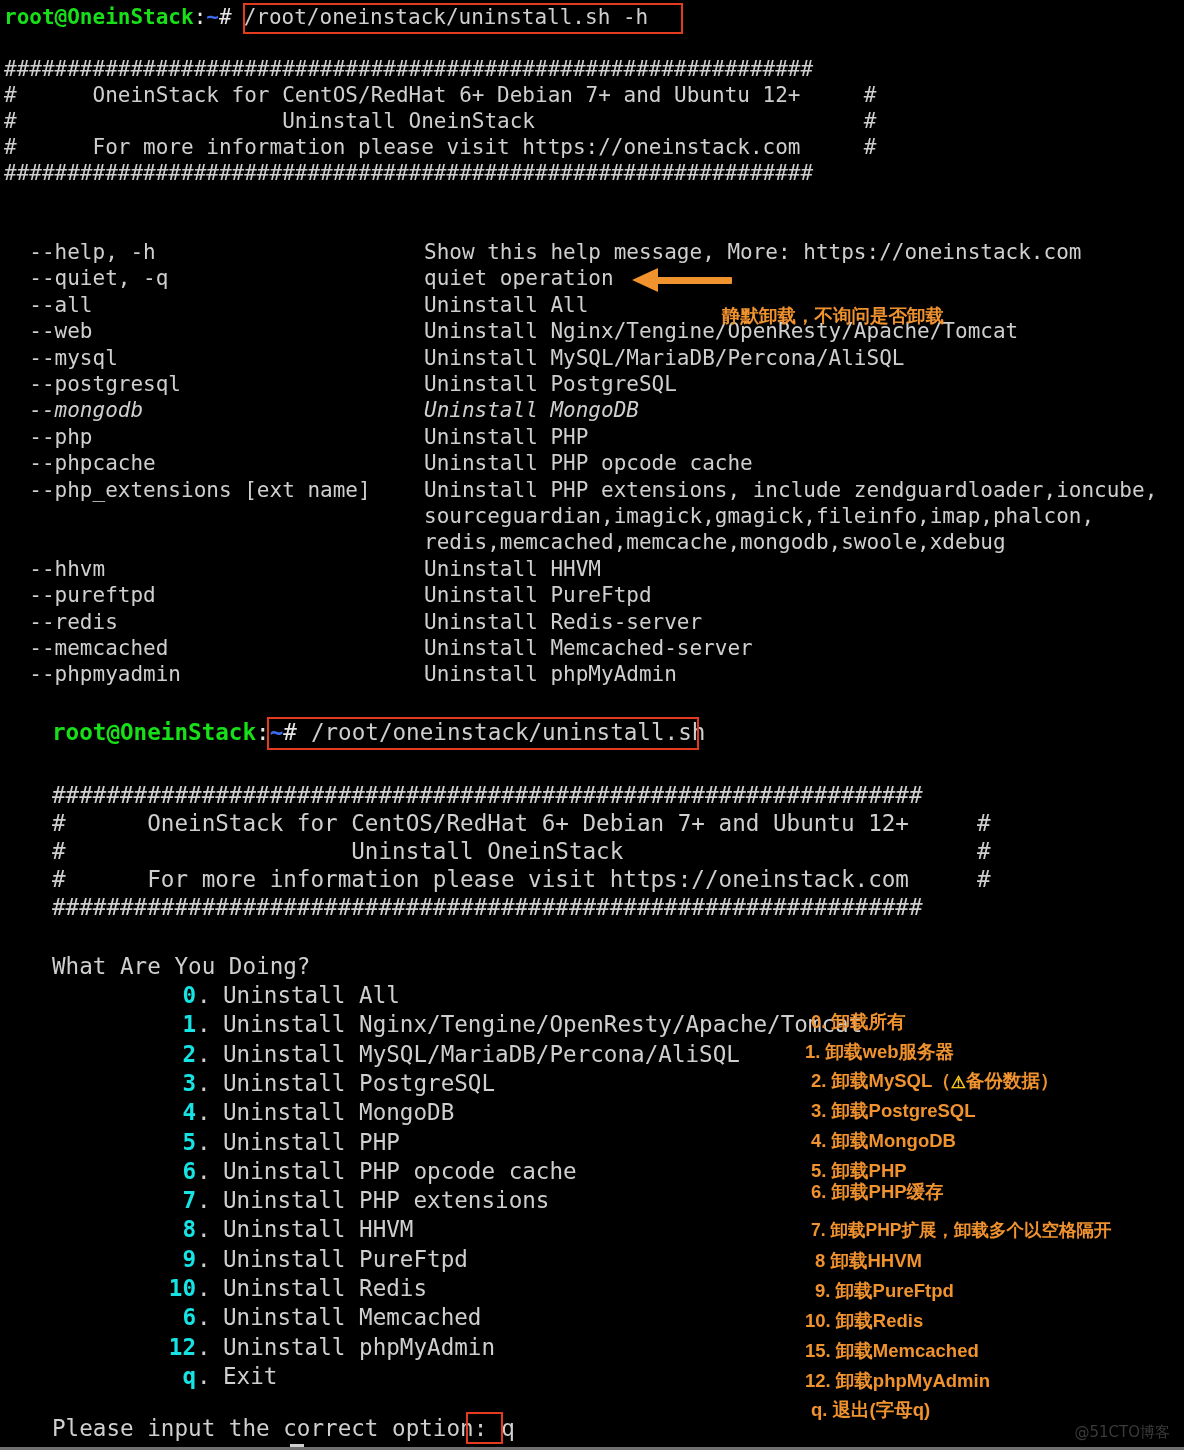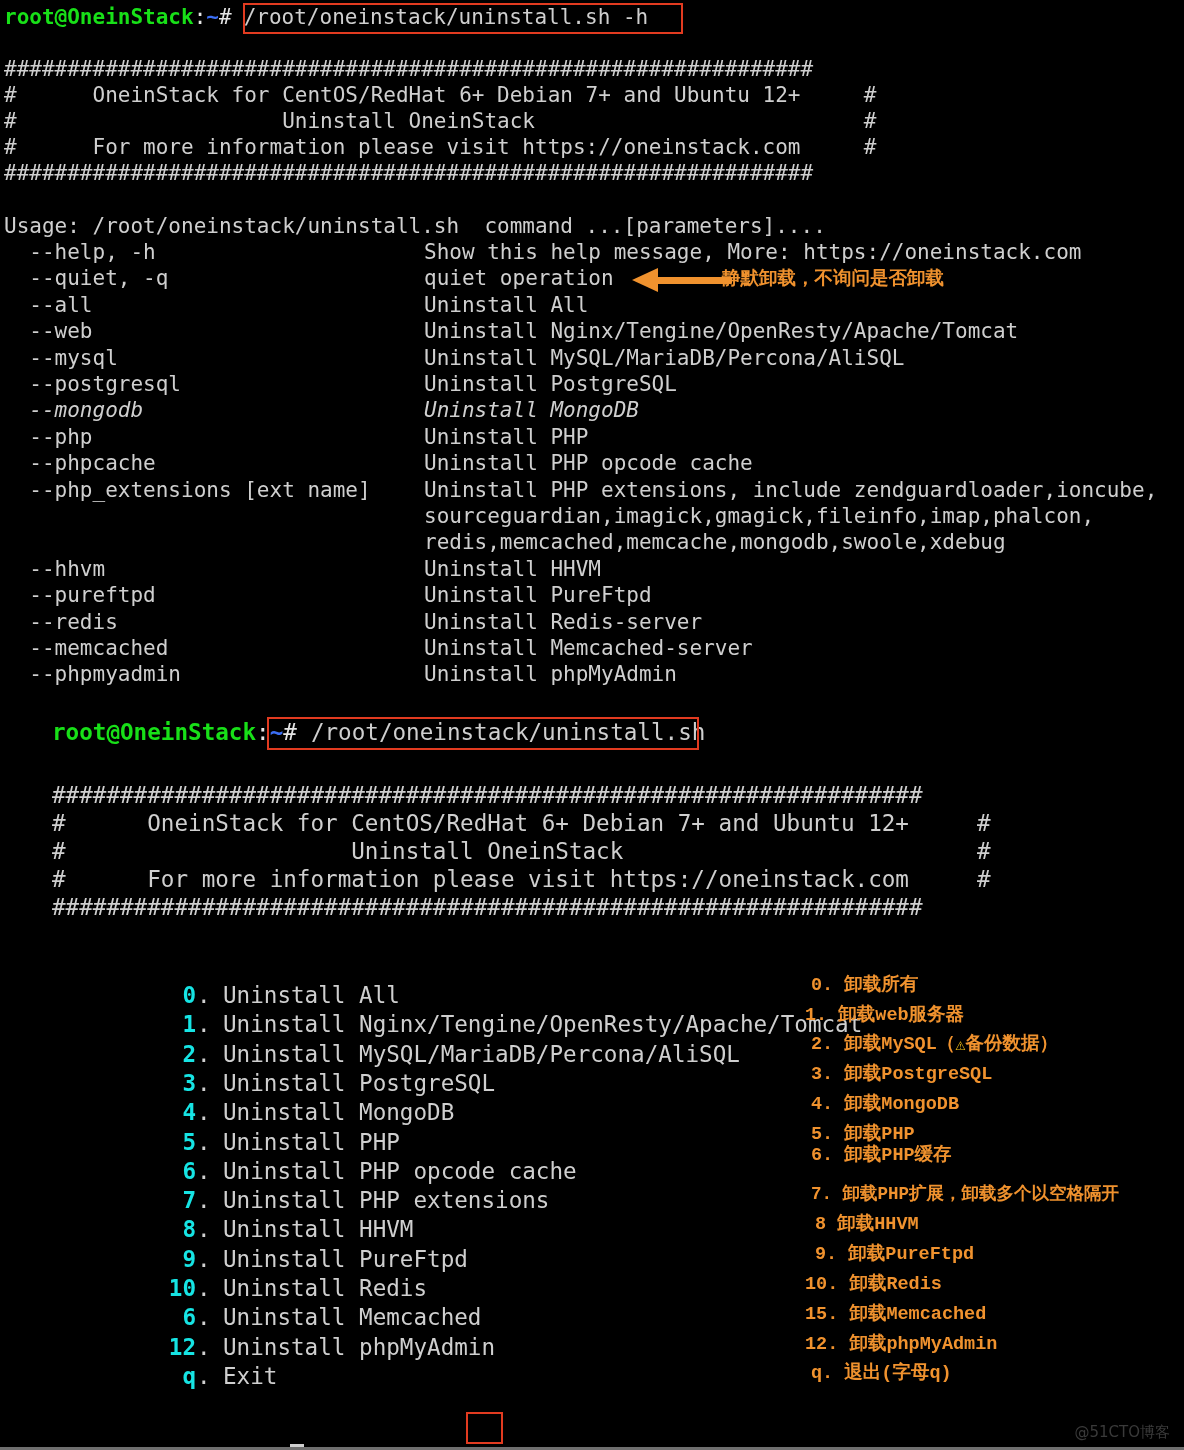--- a/index.html
+++ b/index.html
@@ -51,25 +51,26 @@
     position: absolute;
     border: 2px solid #e23b20;
     box-sizing: border-box;
     pointer-events: none;
   }
 
   
   .ann {
     position: absolute;
     color: #f0922e;
-    font-family: Liberation Mono, monospace;
+    font-family: Liberation Sans, sans-serif;
     font-weight: bold;
     font-size: 18.5px;
     line-height: 1;
     white-space: nowrap;
+    margin-top: 36px;
   }
   .ann-small { font-size: 17.5px; }
 
   
   .arrow-wrap {
     position: absolute;
     pointer-events: none;
   }
   .arrow-shaft {
     position: absolute;
@@ -133,21 +134,20 @@
 
   <div class="tline" style="top:4px;"><span class="grn">root@OneinStack</span><span class="wht">:</span><span class="blu">~</span><span class="wht">#</span><span style="padding-left:12px;">/root/oneinstack/uninstall.sh -h</span></div>
   <div class="redbox" style="left:243px; top:3px; width:440px; height:31px;"></div>
 
   <div class="tline banner" style="top:56px;">################################################################</div>
   <div class="tline banner" style="top:82px;">#      OneinStack for CentOS/RedHat 6+ Debian 7+ and Ubuntu 12+     #</div>
   <div class="tline banner" style="top:108px;">#                     Uninstall OneinStack                          #</div>
   <div class="tline banner" style="top:134px;">#      For more information please visit https://oneinstack.com     #</div>
   <div class="tline banner" style="top:160px;">################################################################</div>
 
-  <div class="tline" style="top:213px;">Usage: /root/oneinstack/uninstall.sh  command ...[parameters]....</div>
 
   <div id="options-layer">
       <div class="tline" style="top: 239px;"><span>  --help, -h</span><span style="position: absolute; left: 420px; top: 0px; white-space: pre;">Show this help message, More: https://oneinstack.com</span></div>
       <div class="tline" style="top: 265.4px;"><span>  --quiet, -q</span><span style="position: absolute; left: 420px; top: 0px; white-space: pre;">quiet operation</span></div>
       <div class="tline" style="top: 291.8px;"><span>  --all</span><span style="position: absolute; left: 420px; top: 0px; white-space: pre;">Uninstall All</span></div>
       <div class="tline" style="top: 318.2px;"><span>  --web</span><span style="position: absolute; left: 420px; top: 0px; white-space: pre;">Uninstall Nginx/Tengine/OpenResty/Apache/Tomcat</span></div>
       <div class="tline" style="top: 344.6px;"><span>  --mysql</span><span style="position: absolute; left: 420px; top: 0px; white-space: pre;">Uninstall MySQL/MariaDB/Percona/AliSQL</span></div>
       <div class="tline" style="top: 371px;"><span>  --postgresql</span><span style="position: absolute; left: 420px; top: 0px; white-space: pre;">Uninstall PostgreSQL</span></div>
       <div class="tline" style="top: 397.4px; font-style: italic;"><span>  --mongodb</span><span style="position: absolute; left: 420px; top: 0px; white-space: pre;">Uninstall MongoDB</span></div>
       <div class="tline" style="top: 423.8px;"><span>  --php</span><span style="position: absolute; left: 420px; top: 0px; white-space: pre;">Uninstall PHP</span></div>
@@ -170,20 +170,21 @@
 
   <div class="tline big" style="top:718px;"><span class="grn">root@OneinStack</span><span class="wht">:</span><span class="blu">~</span><span class="wht">#</span><span style="padding-left:14px;">/root/oneinstack/uninstall.sh</span></div>
   <div class="redbox" style="left:267px; top:717px; width:432px; height:33px;"></div>
 
   <div class="tline big" style="top:781px;">################################################################</div>
   <div class="tline big" style="top:809px;">#      OneinStack for CentOS/RedHat 6+ Debian 7+ and Ubuntu 12+     #</div>
   <div class="tline big" style="top:837px;">#                     Uninstall OneinStack                          #</div>
   <div class="tline big" style="top:865px;">#      For more information please visit https://oneinstack.com     #</div>
   <div class="tline big" style="top:893px;">################################################################</div>
 
+  <div class="tline big" style="top:952px;">What Are You Doing?</div>
   <div id="menu-layer">
       <div class="tline big" style="top: 981px; left: 0px; width: 100%;"><span class="cyn" style="position: absolute; left: 0px; width: 148px; text-align: right;">0</span><span style="position: absolute; left: 149px;">.</span><span style="position: absolute; left: 175px; white-space: pre;">Uninstall All</span></div>
       <div class="tline big" style="top: 1010.3px; left: 0px; width: 100%;"><span class="cyn" style="position: absolute; left: 0px; width: 148px; text-align: right;">1</span><span style="position: absolute; left: 149px;">.</span><span style="position: absolute; left: 175px; white-space: pre;">Uninstall Nginx/Tengine/OpenResty/Apache/Tomcat</span></div>
       <div class="tline big" style="top: 1039.6px; left: 0px; width: 100%;"><span class="cyn" style="position: absolute; left: 0px; width: 148px; text-align: right;">2</span><span style="position: absolute; left: 149px;">.</span><span style="position: absolute; left: 175px; white-space: pre;">Uninstall MySQL/MariaDB/Percona/AliSQL</span></div>
       <div class="tline big" style="top: 1068.9px; left: 0px; width: 100%;"><span class="cyn" style="position: absolute; left: 0px; width: 148px; text-align: right;">3</span><span style="position: absolute; left: 149px;">.</span><span style="position: absolute; left: 175px; white-space: pre;">Uninstall PostgreSQL</span></div>
       <div class="tline big" style="top: 1098.2px; left: 0px; width: 100%;"><span class="cyn" style="position: absolute; left: 0px; width: 148px; text-align: right;">4</span><span style="position: absolute; left: 149px;">.</span><span style="position: absolute; left: 175px; white-space: pre;">Uninstall MongoDB</span></div>
       <div class="tline big" style="top: 1127.5px; left: 0px; width: 100%;"><span class="cyn" style="position: absolute; left: 0px; width: 148px; text-align: right;">5</span><span style="position: absolute; left: 149px;">.</span><span style="position: absolute; left: 175px; white-space: pre;">Uninstall PHP</span></div>
       <div class="tline big" style="top: 1156.8px; left: 0px; width: 100%;"><span class="cyn" style="position: absolute; left: 0px; width: 148px; text-align: right;">6</span><span style="position: absolute; left: 149px;">.</span><span style="position: absolute; left: 175px; white-space: pre;">Uninstall PHP opcode cache</span></div>
       <div class="tline big" style="top: 1186.1px; left: 0px; width: 100%;"><span class="cyn" style="position: absolute; left: 0px; width: 148px; text-align: right;">7</span><span style="position: absolute; left: 149px;">.</span><span style="position: absolute; left: 175px; white-space: pre;">Uninstall PHP extensions</span></div>
       <div class="tline big" style="top: 1215.4px; left: 0px; width: 100%;"><span class="cyn" style="position: absolute; left: 0px; width: 148px; text-align: right;">8</span><span style="position: absolute; left: 149px;">.</span><span style="position: absolute; left: 175px; white-space: pre;">Uninstall HHVM</span></div>
@@ -204,18 +205,19 @@
       <div class="ann" style="top: 1147px; left: 811px; text-align: center;">6. 卸载PHP缓存</div>
       <div class="ann ann-small" style="top: 1186px; left: 811px;">7. 卸载PHP扩展，卸载多个以空格隔开</div>
       <div class="ann" style="top: 1216px; left: 815px;">8 卸载HHVM</div>
       <div class="ann" style="top: 1246px; left: 815px;">9. 卸载PureFtpd</div>
       <div class="ann" style="top: 1276px; left: 805px;">10. 卸载Redis</div>
       <div class="ann" style="top: 1306px; left: 805px;">15. 卸载Memcached</div>
       <div class="ann" style="top: 1336px; left: 805px;">12. 卸载phpMyAdmin</div>
       <div class="ann" style="top: 1365px; left: 811px;">q. 退出(字母q)</div>
     </div>
 
+  <div class="tline big" style="top:1414px;"><span>Please input the correct option:</span><span style="padding-left:14px;">q</span></div>
   <div class="redbox" style="left:466px; top:1412px; width:37px; height:32px;"></div>
 
   <div class="watermark">@51CTO博客</div>
   <div class="bottom-rule"></div>
   <div class="cursor-underline"></div>
 </div>
 
 </body></html>

